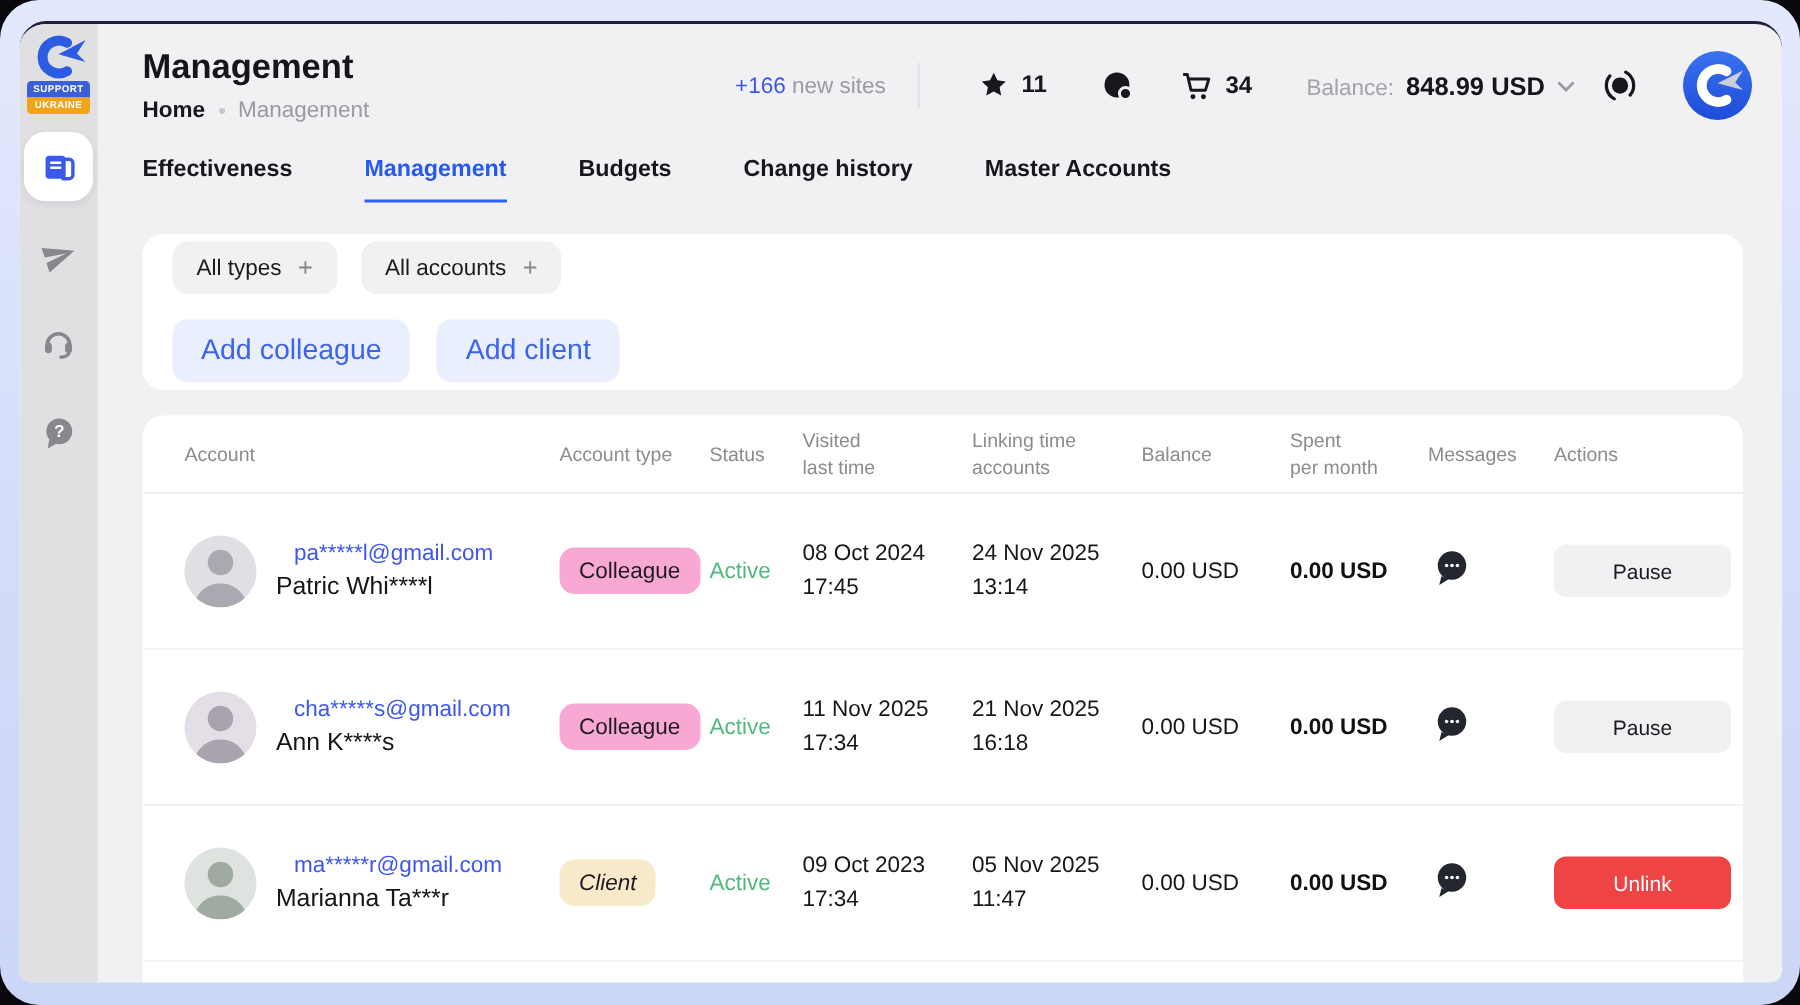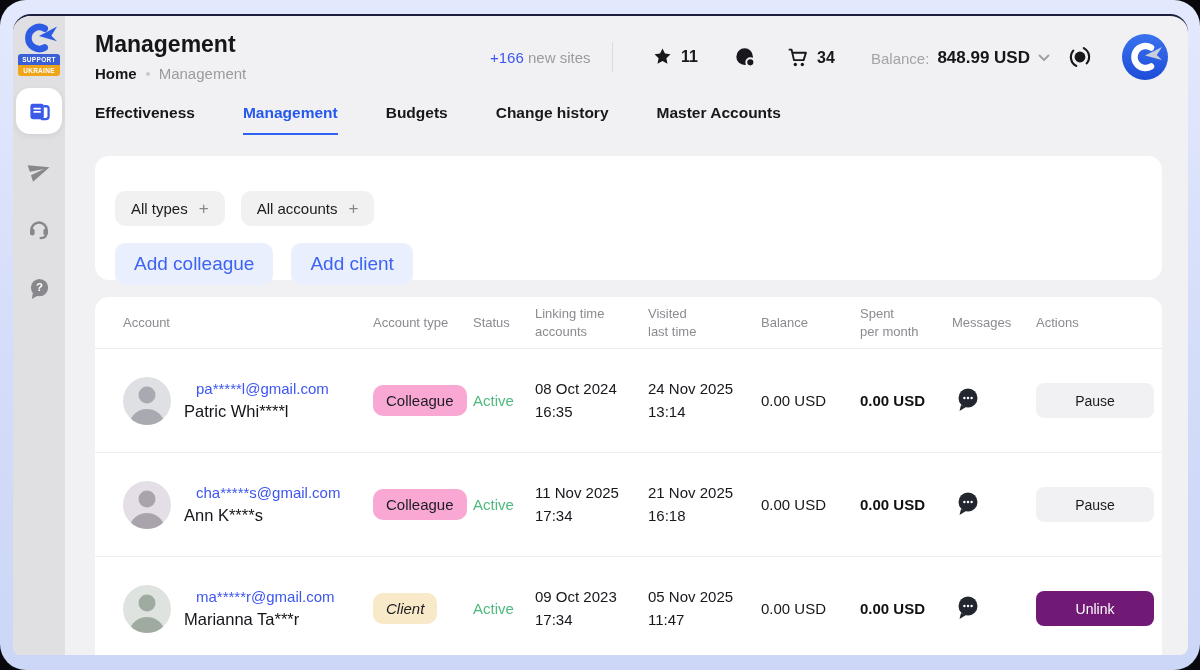--- a/index.html
+++ b/index.html
@@ -44,21 +44,21 @@
   .balance-value { color:#15151a; font-size:17px; font-weight:700; }
   .notif-btn { position:absolute; left:1002px; top:28px; cursor:pointer; }
   .avatar-logo { position:absolute; left:1056px; top:17px; width:48px; height:48px; cursor:pointer; }
   
   .tabs { display:flex; gap:48px; padding:0 30px; flex-shrink:0; }
   .tab { font-size:15.5px; font-weight:700; color:#17171c; padding-bottom:11px; cursor:pointer; border-bottom:2.5px solid transparent; }
   .tab.active { color:#2558ef; border-bottom-color:#2f62f2; }
   
   .content { flex:1; overflow:hidden; padding:21px 26px 0 30px; }
   .card { background:#fff; border-radius:14px; }
-  .filter-card { height:124px; padding:35px 20px; }
+  .filter-card { height:104px; padding:5px 20px; }
   .chip-row { display:flex; gap:16px; }
   .chip { background:#f1f1f2; border-radius:10px; padding:9px 16px; font-size:15px; color:#1b1b1e; display:flex; align-items:center; gap:11px; cursor:pointer; }
   .chip .plus { color:#86868b; font-size:17px; line-height:1; }
   .btn-row { display:flex; gap:18px; margin-top:17px; }
   .soft-btn { background:#e9effd; border:none; border-radius:10px; padding:10px 19px; font-size:19px; color:#3d63f2; font-family:inherit; cursor:pointer; }
   
   .table-card { margin-top:17px; height:420px; border-radius:14px; overflow:hidden; }
   .t-head, .t-row {
     display:grid;
     grid-template-columns:250px 100px 62px 113px 113px 99px 92px 84px 1fr;
@@ -75,21 +75,21 @@
   .badge { display:inline-block; padding:7px 13px; border-radius:10px; font-size:15px; color:#1c1c22; }
   .badge-colleague { background:#f9a8d4; }
   .badge-client { background:#f8e9c8;font-style:italic; }
   .status { color:#4fb97e; font-size:15px; }
   .dt { font-size:15px; color:#17171c; line-height:1.5; }
   .bal { font-size:15px; color:#17171c; }
   .spent { font-size:15px; font-weight:700; color:#111; }
   .msg-btn { margin-left:3px; cursor:pointer; width:26px; height:26px; }
   .action-btn { width:118px; height:35px; border:none; border-radius:8px; font-size:14px; font-family:inherit; display:grid; place-items:center; cursor:pointer; }
   .action-pause { background:#f1f1f3; color:#1b1b1f; }
-  .action-unlink { background:#701a75; color:#fff;text-align:center; }
+  .action-unlink { background:#ef4444; color:#fff;text-align:center; }
 </style>
 </head>
 <body>
 
 <div class="screen">
   <div class="app">
 
     <div class="sidebar">
       <svg class="logo-mark" viewBox="0 0 40 31">
         <path d="M26 5.5 A 11.5 11.5 0 1 0 26 25.5" stroke="#2d5be4" stroke-width="7" fill="none" stroke-linecap="round"></path>
@@ -224,24 +224,24 @@
             <button class="soft-btn">Add colleague</button>
             <button class="soft-btn">Add client</button>
           </div>
         </div>
 
         <div class="card table-card">
           <div class="t-head">
             <span>Account</span>
             <span>Account type</span>
             <span>Status</span>
+            <span>Visited
+last time</span>
             <span>Linking time
 accounts</span>
-            <span>Visited
-last time</span>
             <span>Balance</span>
             <span>Spent
 per month</span>
             <span>Messages</span>
             <span>Actions</span>
           </div>
 
           <div class="t-row">
             <div class="acct-cell">
               <div class="avatar av1">
@@ -252,21 +252,21 @@
               </div>
               <div>
                 <div class="email">pa*****l@gmail.com</div>
                 <div class="name">Patric Whi****l</div>
               </div>
             </div>
             <div><span class="badge badge-colleague">Colleague</span></div>
             <div class="status">Active</div>
             <div class="dt">
               <div>08 Oct 2024</div>
-              <div>16:35</div>
+              <div>17:45</div>
             </div>
             <div class="dt">
               <div>24 Nov 2025</div>
               <div>13:14</div>
             </div>
             <div class="bal">0.00 USD</div>
             <div class="spent">0.00 USD</div>
             <div>
               <svg class="msg-btn" viewBox="0 0 26 26">
                 <circle cx="13" cy="12" r="9.5" fill="#23262e"></circle>

